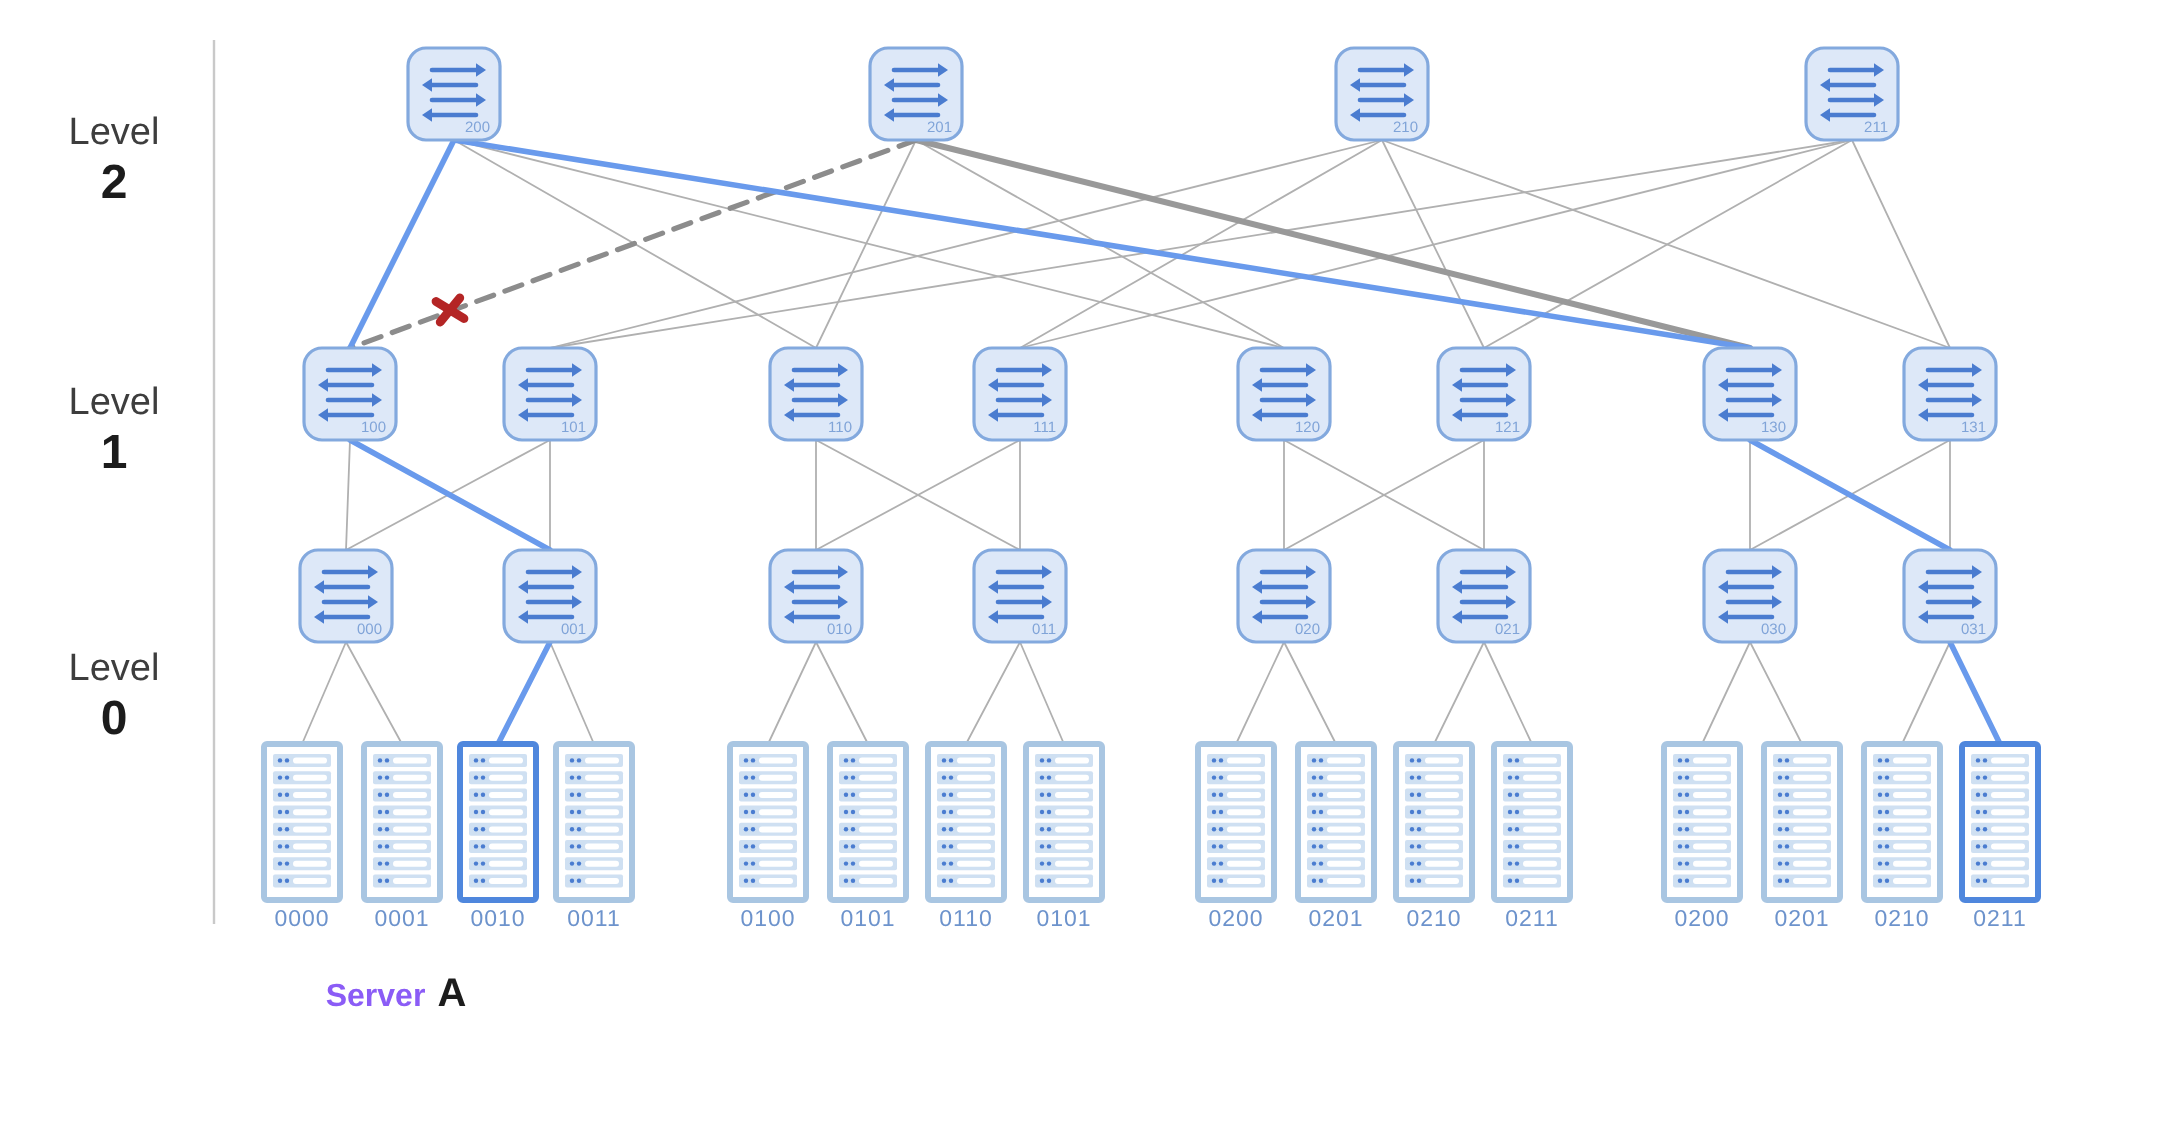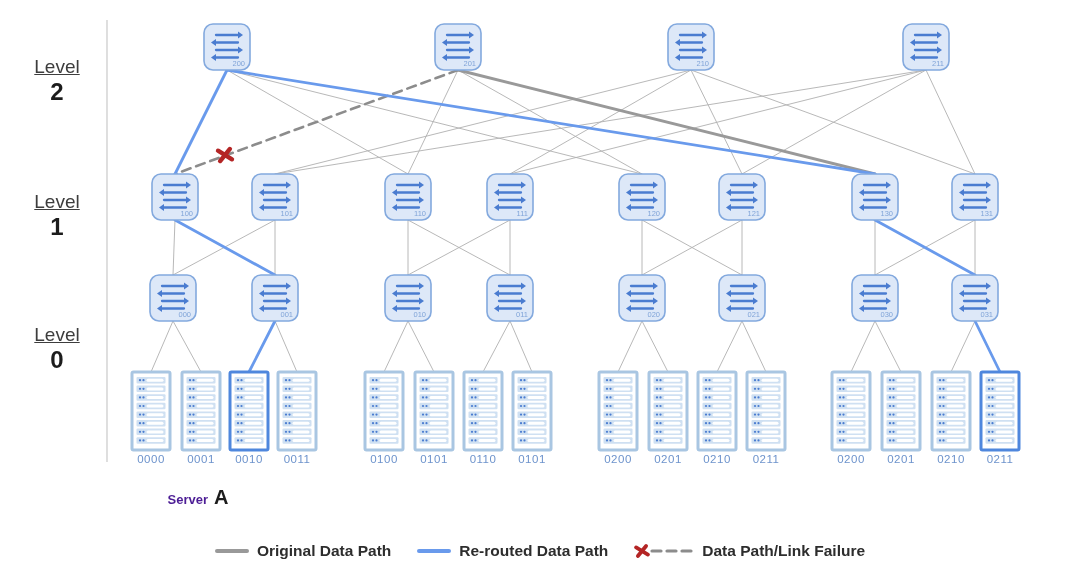--- a/index.html
+++ b/index.html
@@ -2,24 +2,24 @@
 <html><head>
 <meta charset="utf-8">
 <style>
   html,body{margin:0;padding:0;background:#fff;}
   .canvas{
     position:relative;width:1080px;height:568px;background:#ffffff;overflow:hidden;
     font-family:"Liberation Sans","DejaVu Sans",sans-serif;
   }
   #diagram{position:absolute;left:0;top:0;}
   .level-label{position:absolute;left:15px;width:84px;text-align:center;}
-  .lv-word{font-size:19px;color:#3d3d3d;line-height:23px;text-decoration:underline;}
+  .lv-word{font-size:19px;color:#3d3d3d;line-height:23px;}
   .lv-num{font-size:24px;font-weight:700;color:#1c1c1c;line-height:28px;}
   .group-label{position:absolute;top:486px;width:110px;text-align:center;white-space:nowrap;}
-  .g-word{font-size:13px;font-weight:600;color:#4c1d95;}
+  .g-word{font-size:16px;font-weight:600;color:#8b5cf6;}
   .g-letter{font-size:20px;font-weight:700;color:#1c1c1c;margin-left:6px;}
   .legend{
     position:absolute;left:0;right:0;top:538px;height:26px;
     display:flex;justify-content:center;align-items:center;gap:26px;
   }
   .legend-item{display:flex;align-items:center;gap:8px;}
   .legend-label{font-size:15.5px;font-weight:700;color:#2d2d2d;white-space:nowrap;}
   .swatch{display:inline-block;width:34px;height:3.5px;border-radius:2px;}
 </style>
 </head>
@@ -949,34 +949,14 @@
   </div>
   <div class="level-label" style="top:323px">
     <div class="lv-word">Level</div>
     <div class="lv-num">0</div>
   </div>
 
   <div class="group-label" style="left:143px">
     <span class="g-word">Server</span><span class="g-letter">A</span>
   </div>
 
-  <div class="legend" id="legend">
-      <div class="legend-item">
-        <span class="swatch" style="background: rgb(153, 153, 153);"></span>
-        <span class="legend-label">Original Data Path</span>
-      </div>
-      <div class="legend-item">
-        <span class="swatch" style="background: rgb(105, 154, 236);"></span>
-        <span class="legend-label">Re-routed Data Path</span>
-      </div>
-      <div class="legend-item">
-        <svg width="60" height="16" viewBox="0 0 60 16">
-          <g transform="translate(8,8) rotate(-6)">
-            <line x1="-5.5" y1="-4.2" x2="5.5" y2="4.2" stroke="#b42525" stroke-width="3.8" stroke-linecap="round"></line>
-            <line x1="-4.6" y1="4.6" x2="4.6" y2="-4.6" stroke="#b42525" stroke-width="3.8" stroke-linecap="round"></line>
-          </g>
-          <line x1="18" y1="8" x2="58" y2="8" stroke="#8c8c8c" stroke-width="3.2" stroke-dasharray="9 6" stroke-linecap="round"></line>
-        </svg>
-        <span class="legend-label">Data Path/Link Failure</span>
-      </div>
-    </div>
 
 </div>
 
 </body></html>

